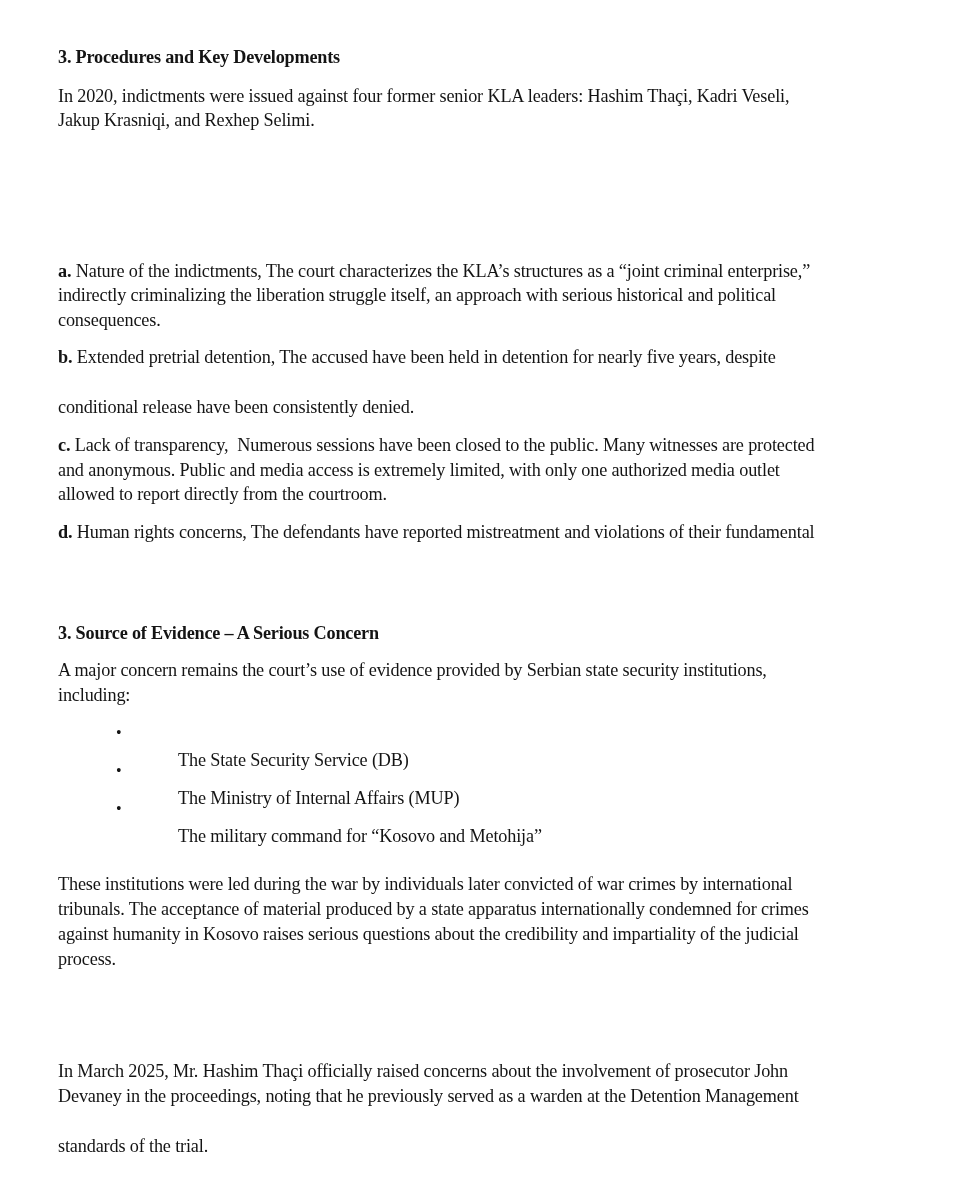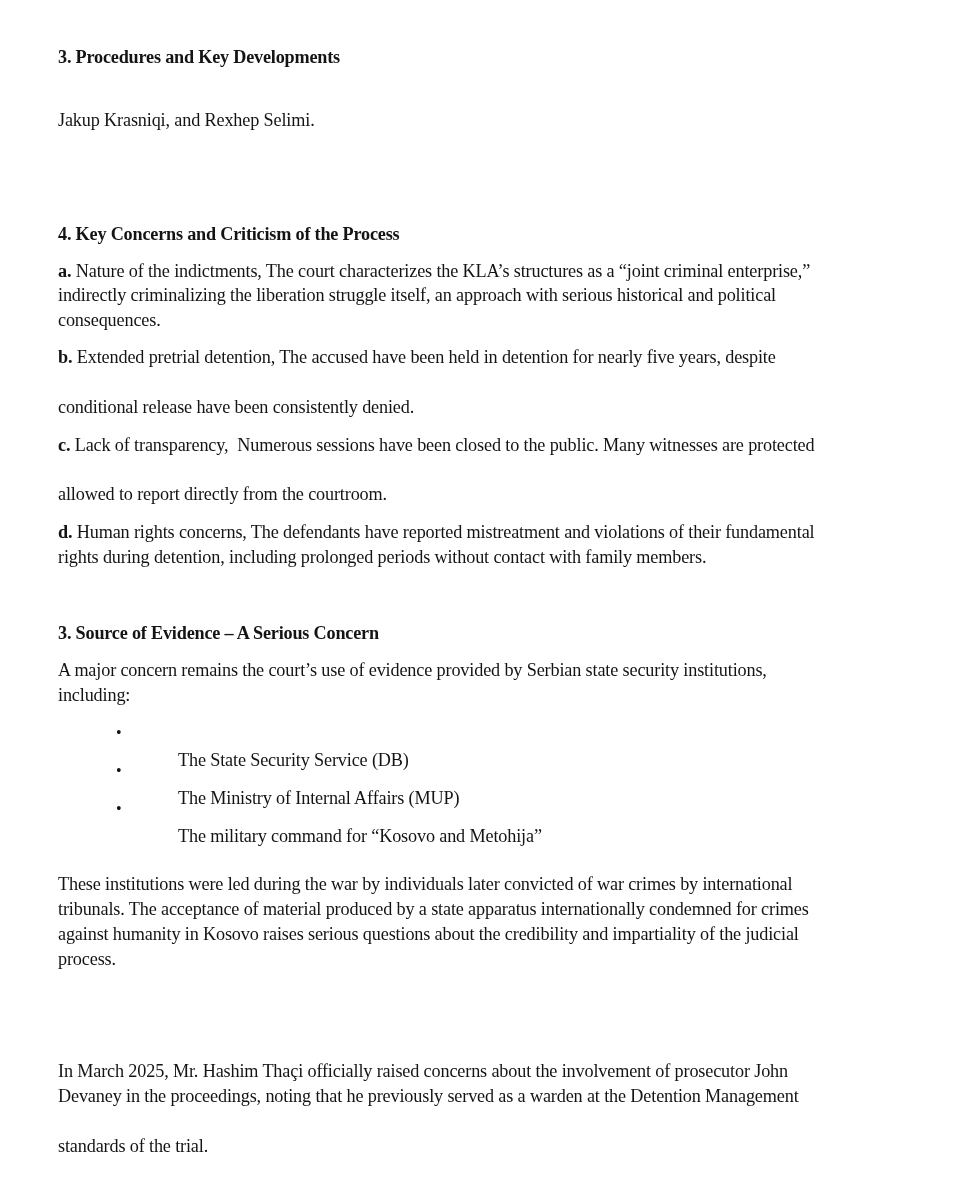--- a/index.html
+++ b/index.html
@@ -24,36 +24,36 @@
     .b { font-weight: bold; }
     .bullet { position: absolute; left: 116px; font-size: 16px; line-height: 24px; }
     .bl { left: 178px; margin-top: 28px; }
   </style>
 </head>
 <body>
 
 <div class="page">
 
   <div class="ln h" style="top:45px">3. Procedures and Key Developments</div>
+  <div class="ln" style="top:84px">In 2020, indictments were issued against four former senior KLA leaders: Hashim Thaçi, Kadri Veseli,</div>
   <div class="ln" style="top:108px">Jakup Krasniqi, and Rexhep Selimi.</div>
 
-  <div class="ln h" style="top:222px">4. Key Concerns and Criticism of the Process</div>
 
   <div class="ln" style="top:259px"><span class="b">a.</span><span> Nature of the indictments, The court characterizes the KLA’s structures as a “joint criminal enterprise,”</span></div>
   <div class="ln" style="top:283px">indirectly criminalizing the liberation struggle itself, an approach with serious historical and political</div>
   <div class="ln" style="top:308px">consequences.</div>
 
   <div class="ln" style="top:345px"><span class="b">b.</span><span> Extended pretrial detention, The accused have been held in detention for nearly five years, despite</span></div>
   <div class="ln" style="top:395px">conditional release have been consistently denied.</div>
 
   <div class="ln" style="top:433px"><span class="b">c.</span><span style="white-space:pre"> Lack of transparency,  Numerous sessions have been closed to the public. Many witnesses are protected</span></div>
+  <div class="ln" style="top:458px">and anonymous. Public and media access is extremely limited, with only one authorized media outlet</div>
   <div class="ln" style="top:482px">allowed to report directly from the courtroom.</div>
 
   <div class="ln" style="top:520px"><span class="b">d.</span><span> Human rights concerns, The defendants have reported mistreatment and violations of their fundamental</span></div>
-  <div class="ln" style="top:545px">rights during detention, including prolonged periods without contact with family members.</div>
 
   <div class="ln h" style="top:621px">3. Source of Evidence – A Serious Concern</div>
   <div class="ln" style="top:658px">A major concern remains the court’s use of evidence provided by Serbian state security institutions,</div>
   <div class="ln" style="top:683px">including:</div>
 
   <div>
     <span class="bullet" style="top:721px">•</span>
     <div class="ln bl" style="top:720px">The State Security Service (DB)</div>
     <span class="bullet" style="top:759px">•</span>
     <div class="ln bl" style="top:758px">The Ministry of Internal Affairs (MUP)</div>

